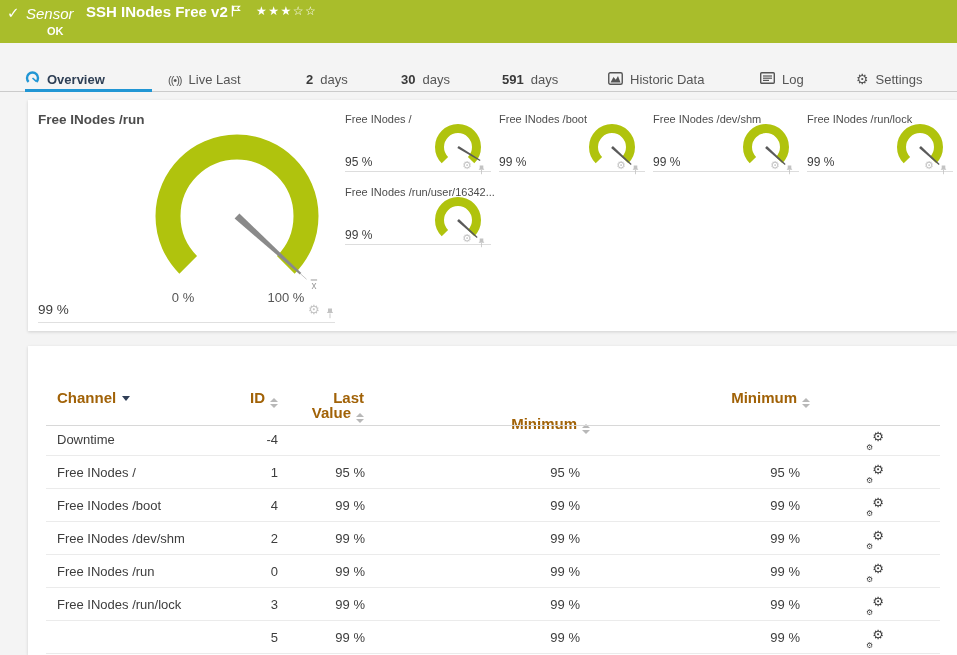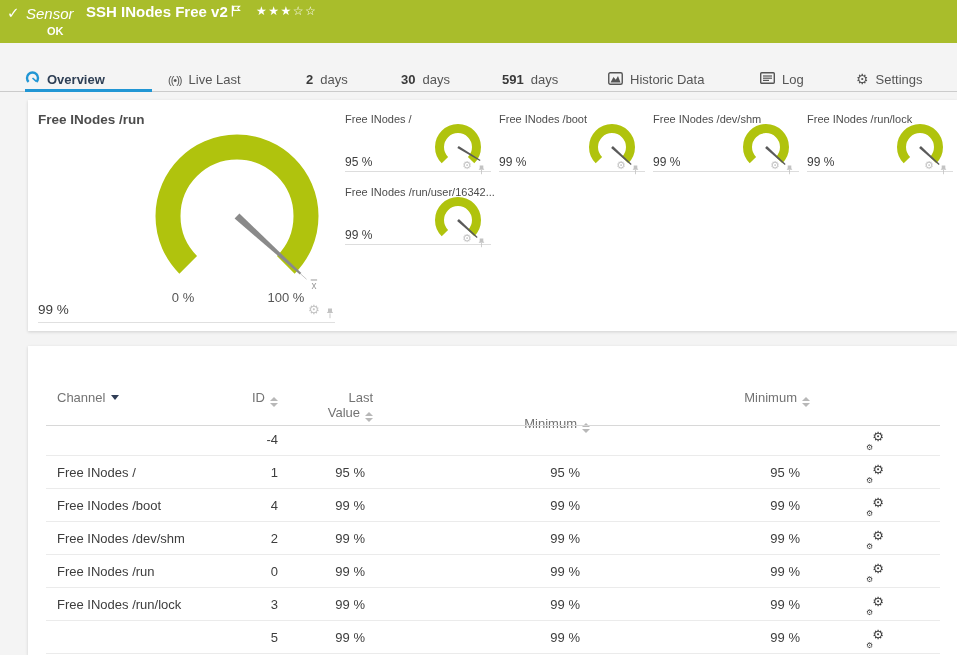--- a/index.html
+++ b/index.html
@@ -43,21 +43,21 @@
 
   
   .sg-cell{position:absolute;width:146px;height:62px;border-bottom:1px solid #ddd}
   .sg-title{position:absolute;left:0;top:3px;font-size:11px;color:#4c4c4c;white-space:nowrap;width:150px;overflow:hidden}
   .sg-svg{position:absolute;left:81px;top:13px}
   .sg-value{position:absolute;left:0;top:45px;font-size:12px;color:#3d3d3d}
   .sg-gear{position:absolute;left:117px;top:49px;font-size:11px;color:#c3c3c3;font-family:"DejaVu Sans",sans-serif;cursor:pointer}
   .sg-pin{position:absolute;left:132px;top:51px;cursor:pointer}
 
   
-  .th{position:absolute;top:44px;font-size:13px;font-weight:400;color:#737373;line-height:15px;cursor:pointer}
+  .th{position:absolute;top:44px;font-size:15px;font-weight:700;color:#a16207;line-height:15px;cursor:pointer}
   .th.right{text-align:right}
   .thead-border{position:absolute;left:18px;top:79px;width:894px;height:1px;background:#d8d8d8}
   #tbody{position:absolute;left:0;top:77px;width:929px}
   .trow{position:relative;height:33px;font-size:13px;line-height:33px}
   .rborder{position:absolute;left:18px;right:17px;bottom:0;height:1px;background:#ebebeb}
   .cell{position:absolute;top:0;height:33px;white-space:nowrap}
   .cell.right{text-align:right}
   .cell.center{text-align:center}
   .sort{display:inline-flex;flex-direction:column;gap:2px;margin-left:5px;vertical-align:1px}
   .sort i{display:block;width:0;height:0;border-left:4px solid transparent;border-right:4px solid transparent}
@@ -222,36 +222,37 @@
     </div>
 </section>
 
 <section class="card" id="table-card">
   <div id="thead">
       <div class="th" style="left: 29px; width: 210px;"><span>Channel</span><span class="caret-down"></span></div>
       <div class="th right" style="left: 170px; width: 80px;"><span>ID</span><span class="sort">
           <i class="s-up"></i>
           <i class="s-down"></i>
         </span></div>
-      <div class="th right" style="left: 285px; width: 60px;"><span>Last Value</span><span class="sort">
+      <div class="th right" style="left: 276px; width: 60px;"><span>Last Value</span><span class="sort">
           <i class="s-up"></i>
           <i class="s-down"></i>
         </span></div>
       <div class="th right" style="left: 400px; width: 162px; margin-top: 26px;"><span>Minimum</span><span class="sort">
           <i class="s-up"></i>
           <i class="s-down"></i>
         </span></div>
       <div class="th right" style="left: 620px; width: 162px;"><span>Minimum</span><span class="sort">
           <i class="s-up"></i>
           <i class="s-down"></i>
         </span></div>
     </div>
   <div class="thead-border"></div>
   <div id="tbody">
       <div class="trow">
+        <div class="cell" style="left: 29px; width: 210px;">Downtime</div>
         <div class="cell right" style="left: 170px; width: 80px;">-4</div>
         <div class="cell right" style="left: 250px; width: 87px;"></div>
         <div class="cell right" style="left: 390px; width: 162px;"></div>
         <div class="cell right" style="left: 610px; width: 162px;"></div>
         <div class="cell center" style="left: 820px; width: 55px;"><span class="dg"><span class="dg-big">⚙</span><span class="dg-small">⚙</span></span></div>
         <div class="rborder"></div>
       </div>
       <div class="trow">
         <div class="cell" style="left: 29px; width: 210px;">Free INodes /</div>
         <div class="cell right" style="left: 170px; width: 80px;">1</div>

